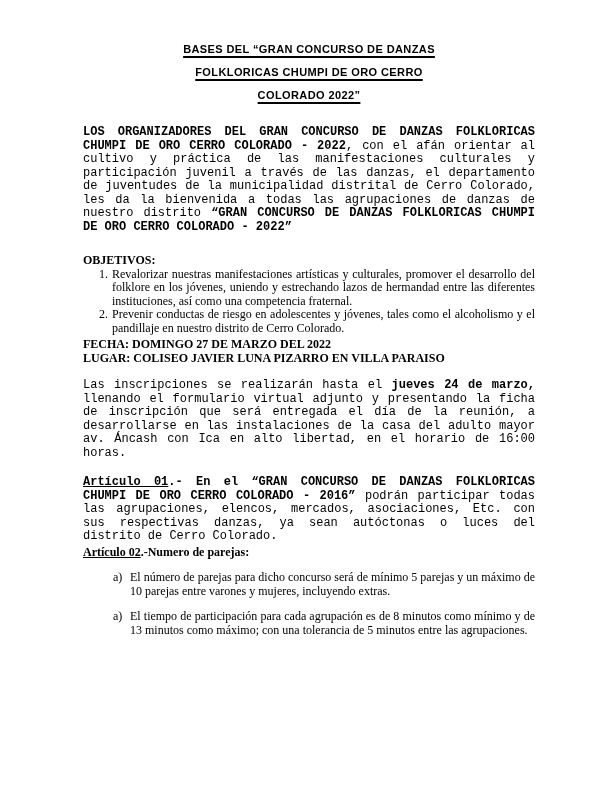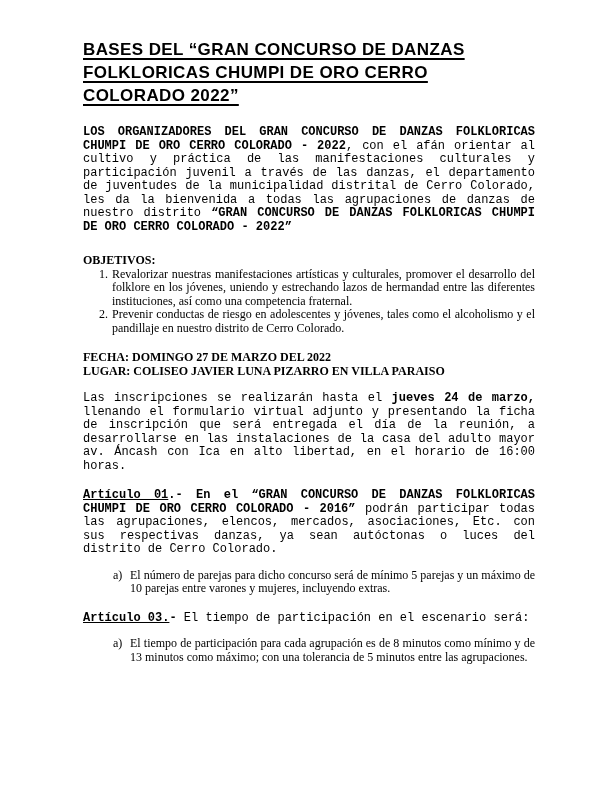--- a/index.html
+++ b/index.html
@@ -15,37 +15,37 @@
     line-height:13.5px;
     overflow:hidden;
   }
   p{margin:0;}
   .b{font-weight:bold;}
   .u{text-decoration:underline;}
   .para{text-align:justify;font-family:Liberation Mono, monospace;}
   .doc-title{
     font-family:"Liberation Sans", sans-serif;
     font-weight:bold;
-    font-size:17px;
+    font-size:11px;
     line-height:23px;
     letter-spacing:0.4px;
-    text-align:left;
+    text-align:center;
   }
   .doc-title .tline span{
     text-decoration:underline;
     text-decoration-thickness:2px;
     text-underline-offset:3px;
   }
   .intro{margin-top:19px;}
   .heading{font-weight:bold;}
   .objetivos-heading{margin-top:20px;}
   .oli{position:relative;padding-left:29px;text-align:justify;}
   .oli .marker{position:absolute;left:16px;top:0;}
   .invitation{margin-top:13px;text-indent:19px;}
-  .fecha-line{margin-top:16px;}
+  .fecha-line{margin-top:3px;}
   .insc-heading{margin-top:16px;}
   .insc-para{margin-top:14px;}
   .art01{margin-top:16px;}
   .art02-line{margin-top:2px;font-weight:bold;}
   .ali{position:relative;padding-left:47px;text-align:justify;margin-top:12px;}
   .ali .marker{position:absolute;left:30px;top:0;}
   .art03{margin-top:16px;}
 </style>
 </head>
 <body>
@@ -67,20 +67,20 @@
 
 
   <p class="heading fecha-line">FECHA: DOMINGO 27 DE MARZO DEL 2022</p>
   <p class="heading">LUGAR: COLISEO JAVIER LUNA PIZARRO EN VILLA PARAISO</p>
 
 
   <p class="para insc-para"><span>Las inscripciones se realizarán hasta el </span><span class="b">jueves 24 de marzo,</span><span> llenando el formulario virtual adjunto y presentando la ficha de inscripción que será entregada el día de la reunión, a desarrollarse en las instalaciones de la casa del adulto mayor av. Áncash con Ica en alto libertad, en el horario de 16:00 horas.</span></p>
 
   <p class="para art01"><span class="b u">Artículo 01</span><span class="b">.- En el “GRAN CONCURSO DE DANZAS FOLKLORICAS CHUMPI DE ORO CERRO COLORADO - 2016”</span><span> podrán participar todas las agrupaciones, elencos, mercados, asociaciones, Etc. con sus respectivas danzas, ya sean autóctonas o luces del distrito de Cerro Colorado.</span></p>
 
+  <p class="art02-line"><span class="u">Artículo 02</span><span>.-Numero de parejas:</span></p>
 
   <div class="ali"><span class="marker">a)</span><span>El número de parejas para dicho concurso será de mínimo 5 parejas y un máximo de 10 parejas entre varones y mujeres, incluyendo extras.</span></div>
 
-  <p class="para art03"><span class="b u">Artículo 03.</span><span class="b">-</span><span> El tiempo de participación en el escenario será:</span></p>
 
   <div class="ali"><span class="marker">a)</span><span>El tiempo de participación para cada agrupación es de 8 minutos como mínimo y de 13 minutos como máximo; con una tolerancia de 5 minutos entre las agrupaciones.</span></div>
 
 </div>
 
 </body></html>

